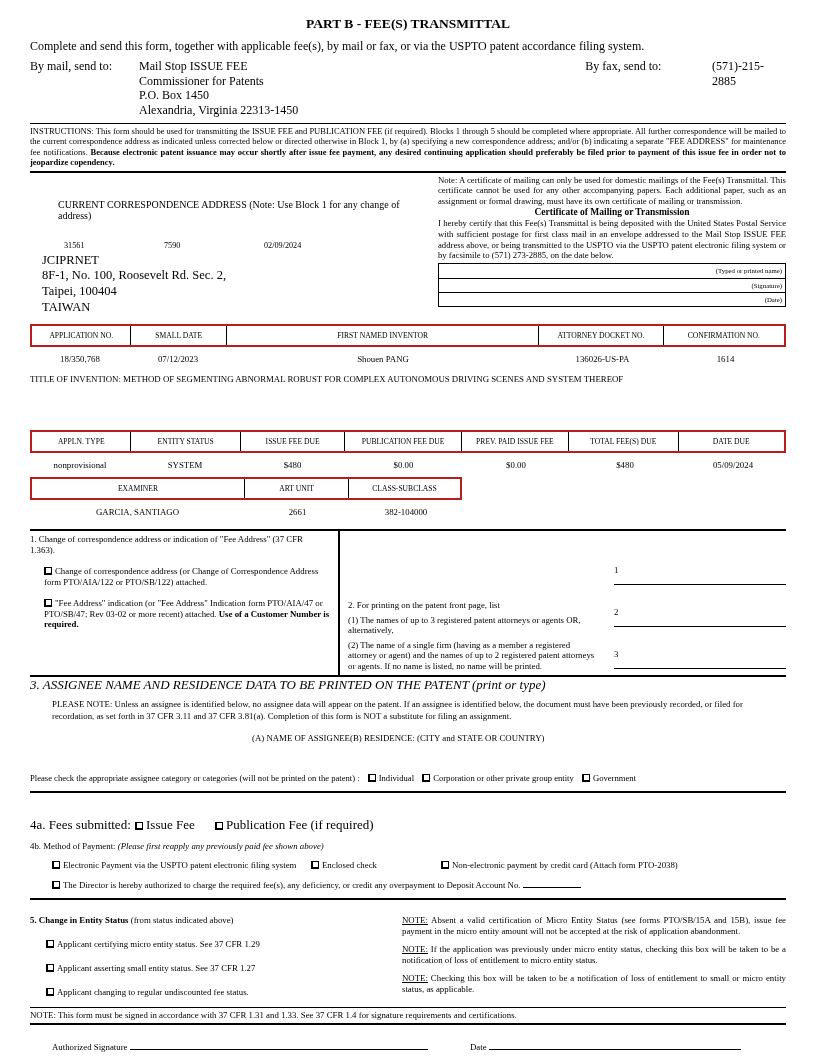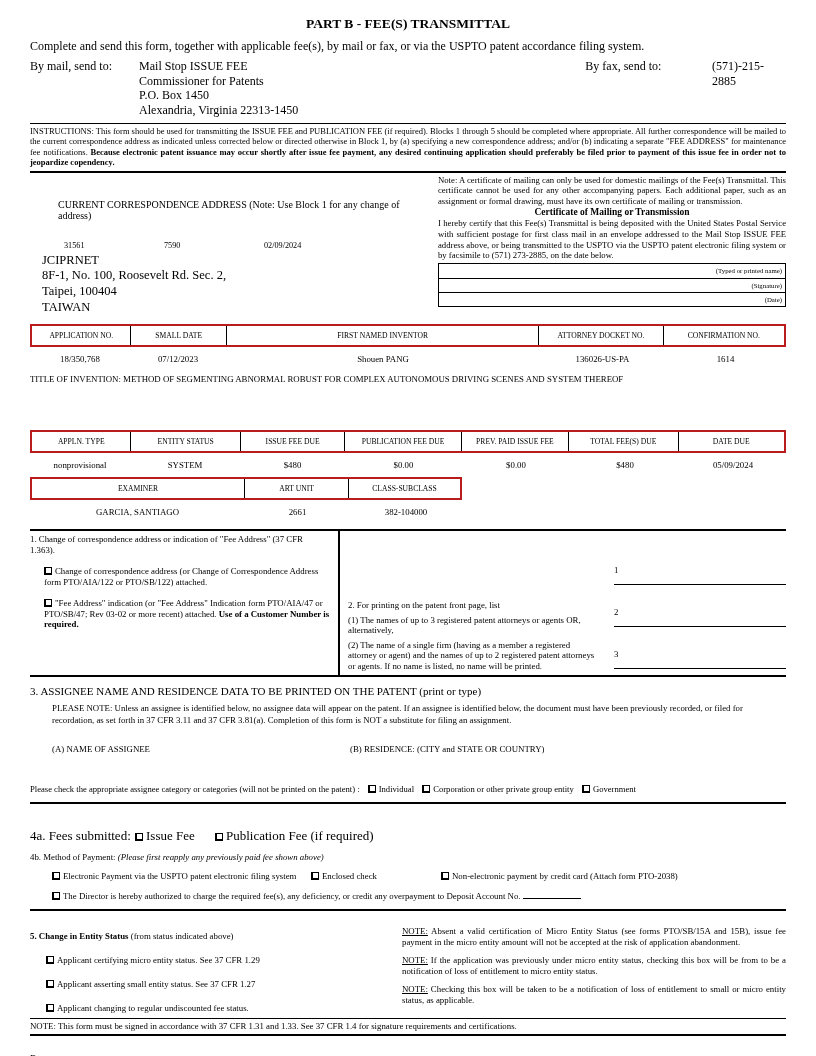--- a/index.html
+++ b/index.html
@@ -53,36 +53,36 @@
   .b1 .opt { margin-top:11px; padding-left:14px; }
   .b2 { flex:1; padding:8px 0 4px 8px; display:flex; line-height:1.2;align-items:flex-end; }
   .b2text { width:248px; }
   .b2text .it { margin-top:4px; }
   .b2lines { flex:1; padding-left:18px; }
   .b2line { margin-top:20px; font-size:8.8px; }
   .b2line:first-child { margin-top:26px; }
   .fill { display:inline-block; border-bottom:1px solid #000; height:9px; }
   .f175{width:172px}.f60{width:58px}.f300{width:298px}.f255{width:252px}.f285{width:282px}.f215{width:212px}
   .block3 { font-size:8.8px; }
-  .b3title { font-size:11px; margin-top:8px; }
+  .b3title { font-size:13px; margin-top:0;font-style:italic; }
   .b3note { padding-left:22px; margin-top:6px; line-height:1.3; }
-  .b3ab { display:flex; margin-top:18px; }
+  .b3ab { display:flex; margin-top:11px;text-align:right; }
   .b3a { width:320px; padding-left:22px; }
   .b3cat { margin-top:30px; font-size:8.6px; }
   .b3cat .cb { margin-left:6px; }
   .hrule { border-top:2.5px solid #000; margin-top:8px; }
   .b4a { margin-top:24px; font-size:13px; display:flex; }
   .b4a .lbl { width:105px; }
   .b4a .o1 { width:80px; }
   .b4b { margin-top:8px; font-size:8.8px; }
   .b4b .it { font-style:italic; }
   .b4pay { margin-top:9px; padding-left:22px; font-size:8.8px; display:flex; }
   .b4pay .p0 { width:259px; } .b4pay .p1 { width:130px; }
   .b4dir { margin-top:9px; padding-left:22px; font-size:8.8px; }
-  .block5 { display:flex; margin-top:15px; font-size:8.8px;align-items:flex-end; }
+  .block5 { display:flex; margin-top:15px; font-size:8.8px; }
   .b5left { width:372px; }
   .b5title span.b { font-weight:bold; }
   .b5left .opt { margin-top:14px; padding-left:16px; }
   .b5right { flex:1; line-height:1.25; }
   .b5right .note { margin-bottom:7px; text-align:justify; }
   .u { text-decoration:underline; }
   .signnote { border-top:1.5px solid #000; border-bottom:2.5px solid #000;
               font-size:8.8px; padding:2px 0 3px 0; margin-top:5px; }
   .sigrow { display:flex; font-size:8.8px; margin-top:16px; }
   .sigrow .lft { width:440px; padding-left:22px; }
@@ -246,28 +246,29 @@
 
   <div class="block5">
     <div class="b5left">
       <div class="b5title"><span class="b">5. Change in Entity Status </span><span> (from status indicated above)</span></div>
       <div class="opt"><span class="cb"></span><span>Applicant certifying micro entity status. See 37 CFR 1.29</span></div>
       <div class="opt"><span class="cb"></span><span>Applicant asserting small entity status. See 37 CFR 1.27</span></div>
       <div class="opt"><span class="cb"></span><span>Applicant changing to regular undiscounted fee status.</span></div>
     </div>
     <div class="b5right">
       <div class="note"><span class="u">NOTE:</span><span> Absent a valid certification of Micro Entity Status (see forms PTO/SB/15A and 15B), issue fee payment in the micro entity amount will not be accepted at the risk of application abandonment.</span></div>
-      <div class="note"><span class="u">NOTE:</span><span> If the application was previously under micro entity status, checking this box will be from to be a notification of loss of entitlement to micro entity status.</span></div>
+      <div class="note"><span class="u">NOTE:</span><span> If the application was previously under micro entity status, checking this box will be taken to be a notification of loss of entitlement to micro entity status.</span></div>
       <div class="note"><span class="u">NOTE:</span><span> Checking this box will be taken to be a notification of loss of entitlement to small or micro entity status, as applicable.</span></div>
     </div>
   </div>
 
   <div class="signnote">NOTE: This form must be signed in accordance with 37 CFR 1.31 and 1.33. See 37 CFR 1.4 for signature requirements and certifications.</div>
 
   <div class="sigrow">
+    <div class="lft"><span>Authorized Signature </span><span class="fill f300"></span></div>
     <div class="rgt"><span>Date </span><span class="fill f255"></span></div>
   </div>
   <div class="sigrow">
     <div class="lft"><span>Typed or printed name </span><span class="fill f285"></span></div>
     <div class="rgt"><span>Registration No. </span><span class="fill f215"></span></div>
   </div>
 
   <div class="endrule"></div>
 
 </div>

